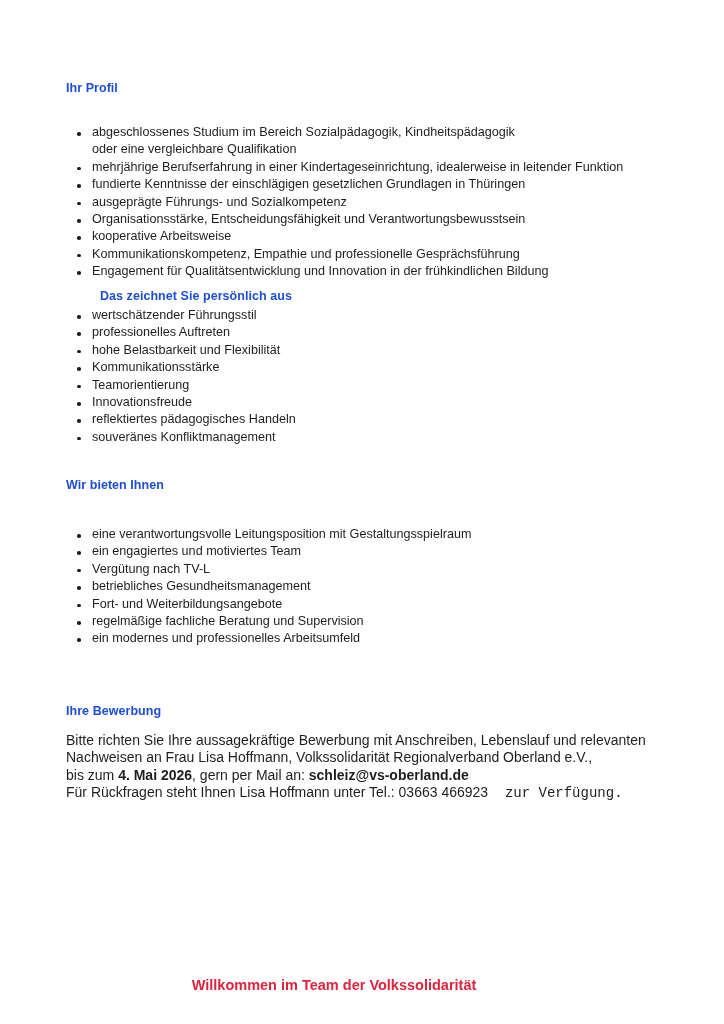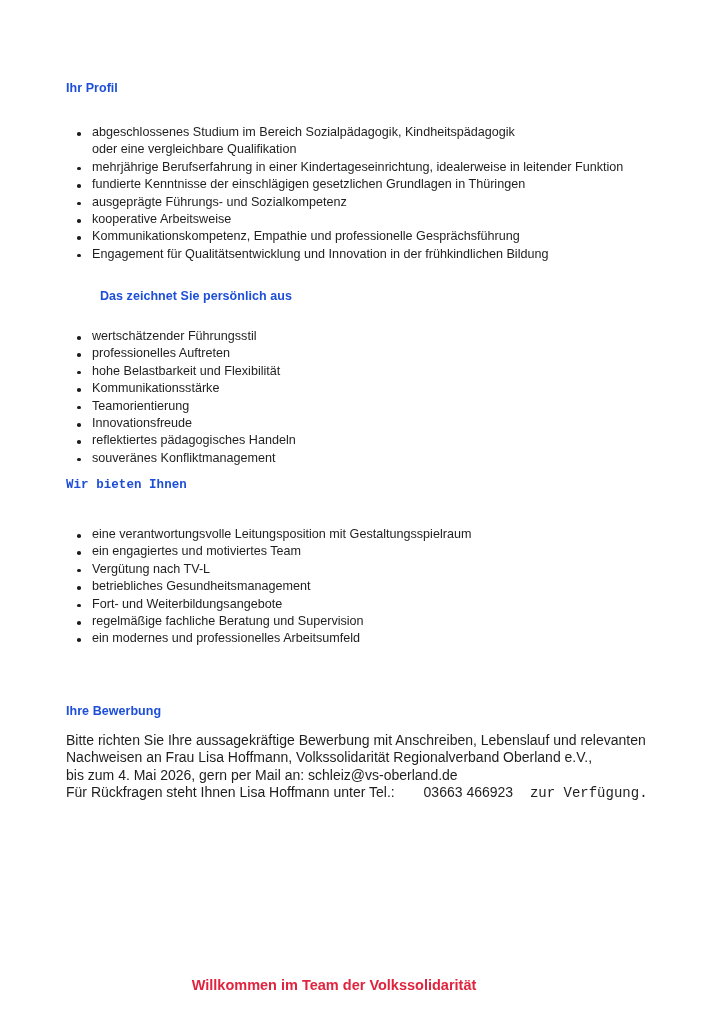--- a/index.html
+++ b/index.html
@@ -52,21 +52,21 @@
     .para {
       position: absolute;
       left: 66px;
       top: 732px;
       margin: 0;
       font-size: 14px;
       line-height: 17.4px;
       white-space: nowrap;
     }
     .para .line { display: block; }
-    .para b { font-weight: normal; }
+    .para b { font-weight: bold; }
     .footer {
       position: absolute;
       left: 0;
       width: 668px;
       top: 977px;
       text-align: center;
       font-size: 14.5px;
       font-weight: bold;
       color: #e0243e;
       margin: 0;
@@ -77,49 +77,50 @@
 
 <h2 class="heading" style="top:81px;">Ihr Profil</h2>
 <ul class="bullets" style="top:124px;">
   <li>
     <span class="li-line">abgeschlossenes Studium im Bereich Sozialpädagogik, Kindheitspädagogik</span>
     <span class="li-line">oder eine vergleichbare Qualifikation</span>
   </li>
   <li>mehrjährige Berufserfahrung in einer Kindertageseinrichtung, idealerweise in leitender Funktion</li>
   <li>fundierte Kenntnisse der einschlägigen gesetzlichen Grundlagen in Thüringen</li>
   <li>ausgeprägte Führungs- und Sozialkompetenz</li>
+  <li>Organisationsstärke, Entscheidungsfähigkeit und Verantwortungsbewusstsein</li>
   <li>kooperative Arbeitsweise</li>
   <li>Kommunikationskompetenz, Empathie und professionelle Gesprächsführung</li>
   <li>Engagement für Qualitätsentwicklung und Innovation in der frühkindlichen Bildung</li>
 </ul>
 
 <h2 class="heading" style="top:289px;padding-left:34px;">Das zeichnet Sie persönlich aus</h2>
-<ul class="bullets" style="top:328px;">
+<ul class="bullets" style="top:307px;">
   <li>wertschätzender Führungsstil</li>
   <li>professionelles Auftreten</li>
   <li>hohe Belastbarkeit und Flexibilität</li>
   <li>Kommunikationsstärke</li>
   <li>Teamorientierung</li>
   <li>Innovationsfreude</li>
   <li>reflektiertes pädagogisches Handeln</li>
   <li>souveränes Konfliktmanagement</li>
 </ul>
 
-<h2 class="heading" style="top:478px;font-family:Liberation Mono, monospace;">Wir bieten Ihnen</h2>
+<h2 class="heading" style="top:478px;">Wir bieten Ihnen</h2>
 <ul class="bullets" style="top:510px;margin-top:16px;">
   <li>eine verantwortungsvolle Leitungsposition mit Gestaltungsspielraum</li>
   <li>ein engagiertes und motiviertes Team</li>
   <li>Vergütung nach TV-L</li>
   <li>betriebliches Gesundheitsmanagement</li>
   <li>Fort- und Weiterbildungsangebote</li>
   <li>regelmäßige fachliche Beratung und Supervision</li>
   <li>ein modernes und professionelles Arbeitsumfeld</li>
 </ul>
 
 <h2 class="heading" style="top:704px;">Ihre Bewerbung</h2>
 <p class="para">
   <span class="line">Bitte richten Sie Ihre aussagekräftige Bewerbung mit Anschreiben, Lebenslauf und relevanten</span>
   <span class="line">Nachweisen an Frau Lisa Hoffmann, Volkssolidarität Regionalverband Oberland e.V.,</span>
   <span class="line"><span>bis zum </span><b>4. Mai 2026</b><span>, gern per Mail an: </span><b>schleiz@vs-oberland.de</b></span>
-  <span class="line"><span>Für Rückfragen steht Ihnen Lisa Hoffmann unter Tel.: </span><span style="white-space:pre;margin-left:25px;">03663 466923</span><span style="white-space:pre;font-family:Liberation Mono, monospace;">  zur Verfügung.</span></span>
+  <span class="line"><span>Für Rückfragen steht Ihnen Lisa Hoffmann unter Tel.: </span><span style="white-space:pre;">03663 466923</span><span style="white-space:pre;font-family:Liberation Mono, monospace;">  zur Verfügung.</span></span>
 </p>
 
 <p class="footer">Willkommen im Team der Volkssolidarität</p>
 
 </body></html>

